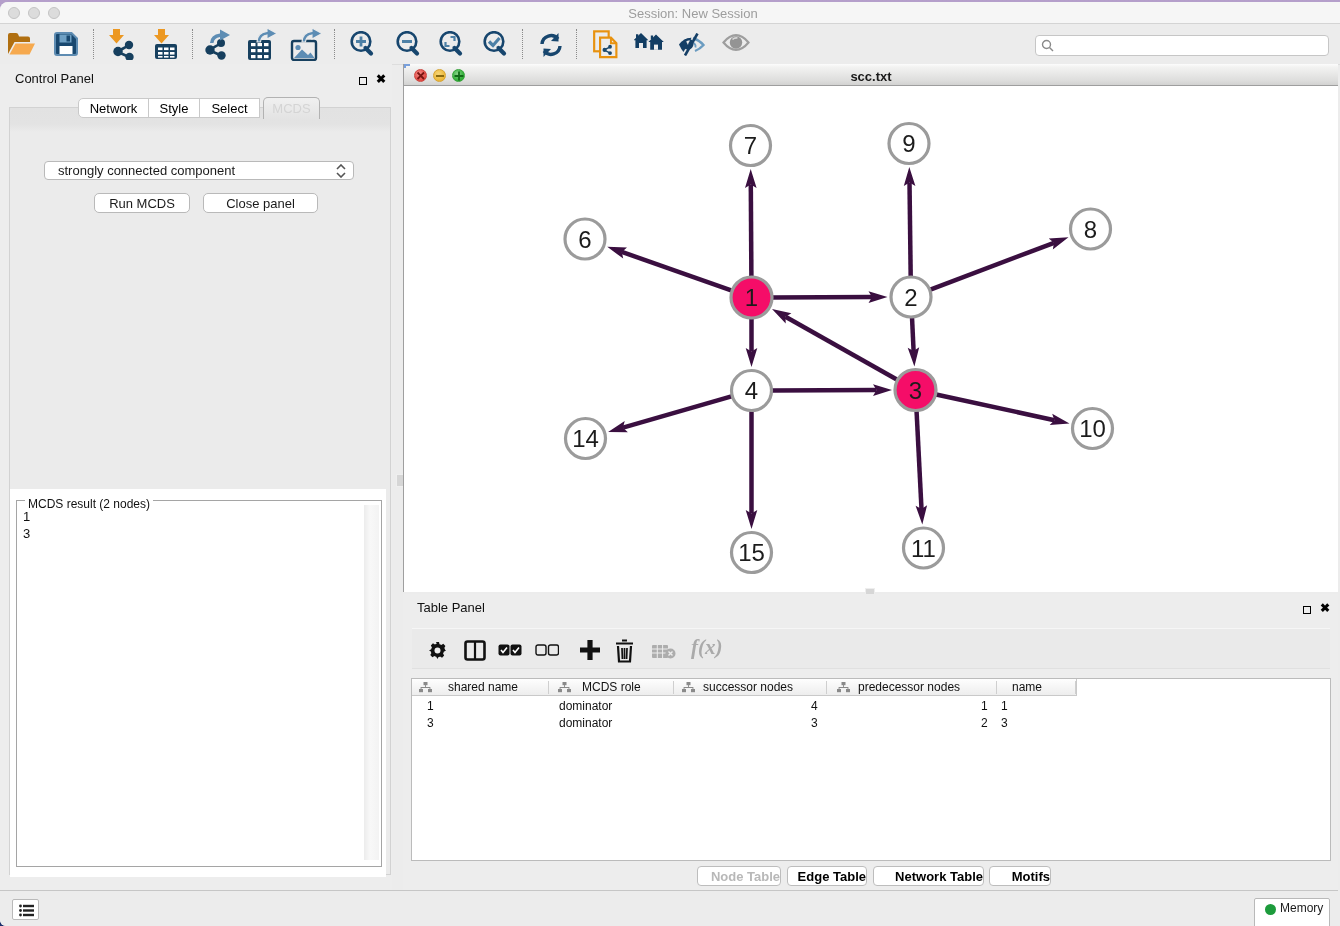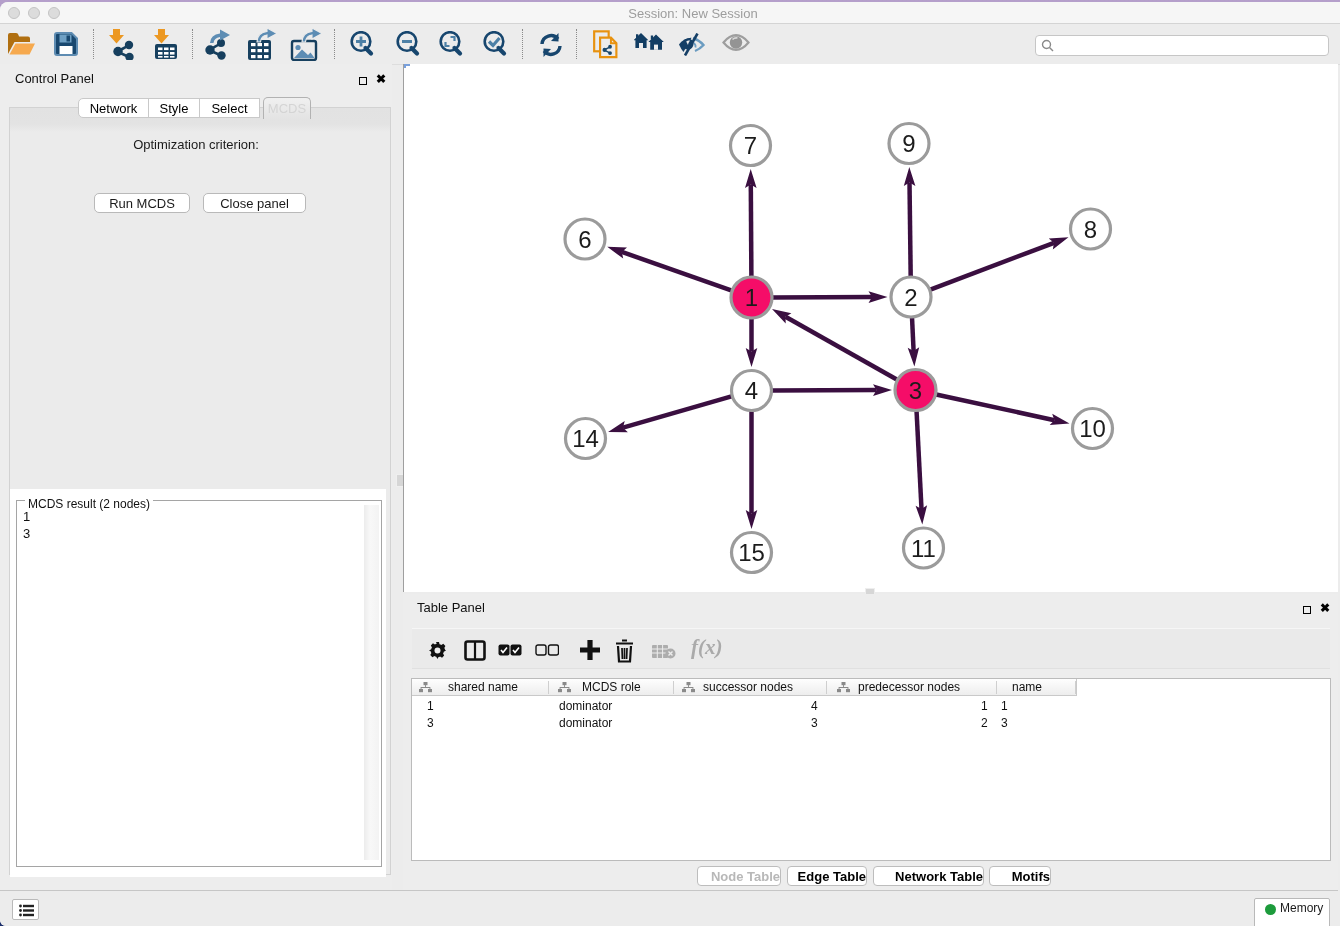--- a/index.html
+++ b/index.html
@@ -219,38 +219,58 @@
   </div>
 
   <div id="cpanel" class="abs">
     <div class="ptitle" style="position:absolute;left:15px;top:7px;">Control Panel</div>
     <div style="position:absolute;left:359px;top:13px;width:8px;height:8px;border:1.5px solid #000;box-sizing:border-box;"></div>
     <div style="position:absolute;left:376px;top:8px;font-size:12px;font-weight:bold;color:#000;">✖</div>
     <div id="tabpane"></div>
     <div class="tab" style="left:78px;width:71px;top:34px;border-radius:5px 0 0 5px;">Network</div>
     <div class="tab" style="left:148px;width:52px;top:34px;">Style</div>
     <div class="tab" style="left:199px;width:61px;top:34px;">Select</div>
-    <div class="tab" style="left:263px;width:48px;top:33px;height:22px;line-height:22px;color:#d4d4d4;
+    <div class="tab" style="left:263px;width:57px;top:33px;height:22px;line-height:22px;color:#d4d4d4;
          background:linear-gradient(#f0f0f0,#e3e3e3);border-color:#b2b2b2;border-radius:5px 5px 0 0;border-bottom:none;">MCDS</div>
-    <div style="position:absolute;left:0;top:73px;width:392px;text-align:center;font-size:13px;color:#1a1a1a;">Optimization criterion:</div>
+    <div style="position:absolute;left:44px;top:97px;width:310px;height:19px;background:#fff;border:1px solid #b9b9b9;border-radius:4px;box-sizing:border-box;">
+      <span style="position:absolute;left:13px;top:1px;font-size:13px;color:#1a1a1a;">strongly connected component</span>
+      <svg style="position:absolute;right:6px;top:2px;" width="12" height="14" viewBox="0 0 12 14">
+        <path d="M2 5 L6 1 L10 5 M2 9 L6 13 L10 9" fill="none" stroke="#555" stroke-width="1.6"></path>
+      </svg>
+    </div>
     <div class="btn" style="left:94px;top:129px;width:96px;height:20px;line-height:19px;">Run MCDS</div>
-    <div class="btn" style="left:203px;top:129px;width:103px;height:20px;line-height:19px;">Close panel</div>
+    <div class="btn" style="left:203px;top:129px;width:115px;height:20px;line-height:19px;">Close panel</div>
 
     <div style="position:absolute;left:10px;top:425px;width:376px;height:388px;background:#fff;"></div>
     <div style="position:absolute;left:16px;top:436px;width:366px;height:367px;border:1px solid #a5a5a5;box-sizing:border-box;">
       <span style="position:absolute;left:8px;top:-4px;background:#fff;padding:0 3px;font-size:12px;color:#111;">MCDS result (2 nodes)</span>
       <div style="position:absolute;left:6px;top:7px;font-size:13px;color:#111;line-height:17px;">1<br>3</div>
       <div style="position:absolute;right:2px;top:4px;width:15px;height:355px;background:linear-gradient(90deg,#ececec,#f8f8f8 40%,#f3f3f3);"></div>
     </div>
   </div>
 
   <div style="position:absolute;left:396px;top:472px;width:9px;height:11px;background:#d6d6d6;border:1px solid #efefef;"></div>
 
   <div id="netframe" class="abs">
     <div style="position:absolute;left:0;top:0;width:6px;height:4px;border-left:2px solid #79a0dc;border-top:2px solid #79a0dc;box-sizing:border-box;z-index:5;"></div>
+    <div id="nettitle">
+      <div class="lamp" style="left:10px;background:radial-gradient(circle at 40% 35%,#f38d8a,#e6504a 60%,#d83a33);border:1px solid #ca4640;"></div>
+      <div class="lamp" style="left:29px;background:radial-gradient(circle at 40% 35%,#f6d578,#eebb3d 60%,#e2a92c);border:1px solid #d6a333;"></div>
+      <div class="lamp" style="left:48px;background:radial-gradient(circle at 40% 35%,#8ad28b,#35b23c 60%,#24a42c);border:1px solid #35a23a;"></div>
+      <svg style="position:absolute;left:11.5px;top:6.5px;" width="10" height="10">
+          <path d="M1.5 1.5 L8 8 M8 1.5 L1.5 8" stroke="#7a1410" stroke-width="1.8"></path>
+        </svg>
+      <svg style="position:absolute;left:30.5px;top:6.5px;" width="10" height="10">
+          <path d="M1 5 L9 5" stroke="#8a6a10" stroke-width="1.8"></path>
+        </svg>
+      <svg style="position:absolute;left:49.5px;top:6.5px;" width="10" height="10">
+          <path d="M5 .5 L5 9.5 M.5 5 L9.5 5" stroke="#116a18" stroke-width="1.8"></path>
+        </svg>
+      <div style="position:absolute;left:0;top:4.5px;width:100%;text-align:center;font-size:13px;font-weight:bold;color:#1a1a1a;">scc.txt</div>
+    </div>
     <svg id="graph" style="position:absolute;left:0;top:25px;" width="935" height="501" viewBox="403 89 935 501">
       <g stroke="#3a0f40" stroke-width="4.5">
         <line x1="731.6" y1="290.9" x2="620.8" y2="251.9"></line>
         <line x1="750.4" y1="277.5" x2="749.8" y2="184.5"></line>
         <line x1="770.5" y1="297.4" x2="871.0" y2="297.1"></line>
         <line x1="750.5" y1="317.5" x2="750.5" y2="351.5"></line>
         <line x1="897.1" y1="380.2" x2="784.5" y2="316.7"></line>
         <line x1="911.0" y1="317.0" x2="912.6" y2="351.0"></line>
         <line x1="909.7" y1="277.0" x2="908.5" y2="182.5"></line>
         <line x1="928.7" y1="289.9" x2="1053.0" y2="242.8"></line>

